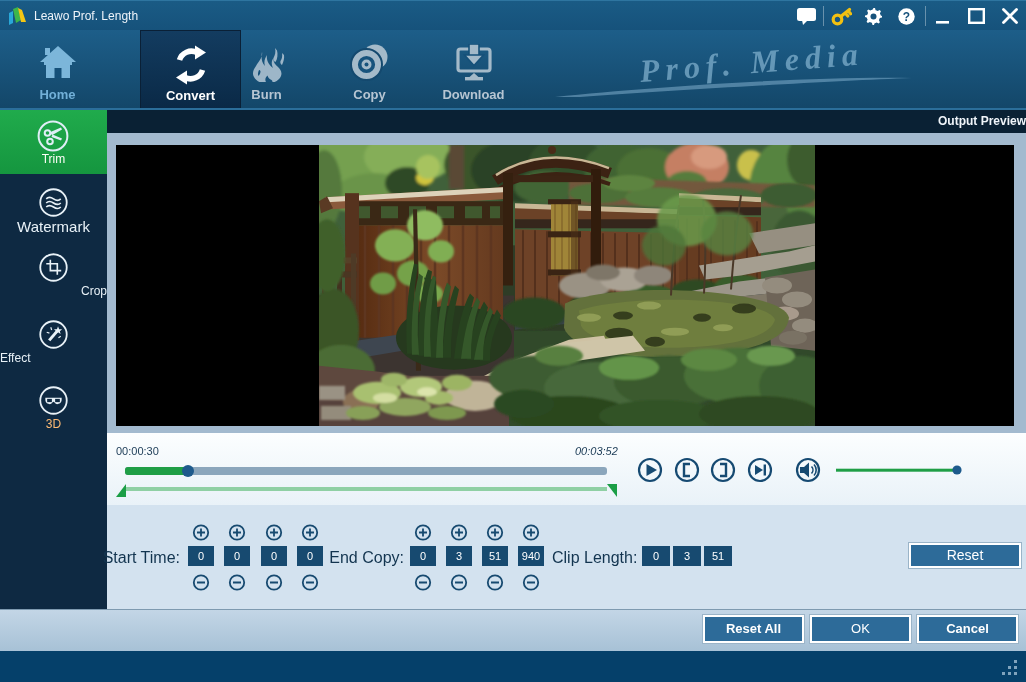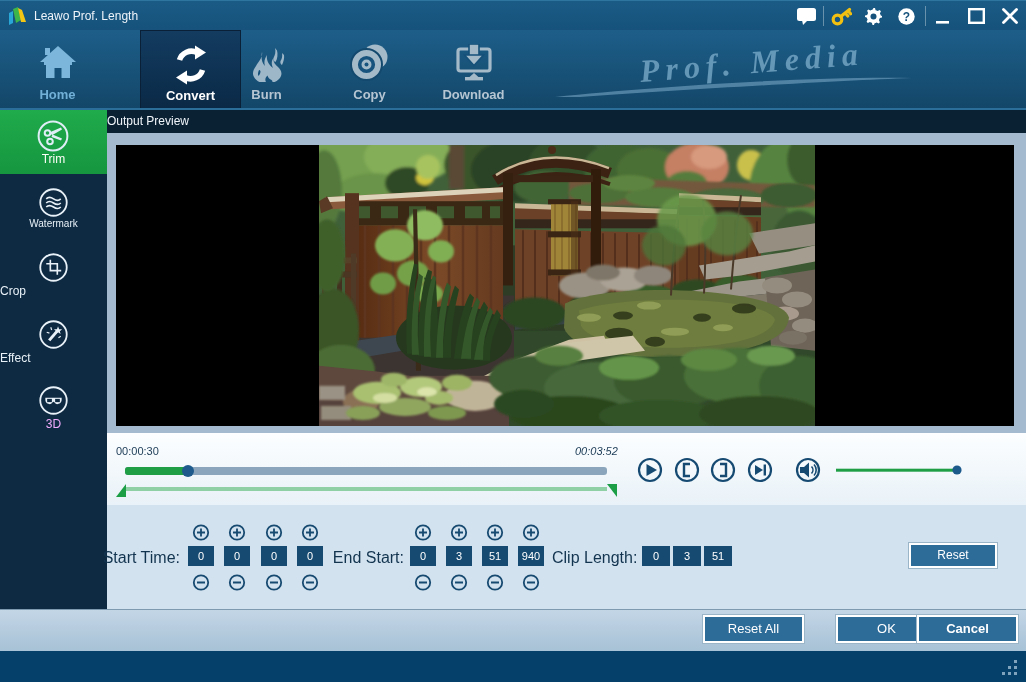--- a/index.html
+++ b/index.html
@@ -20,21 +20,21 @@
   #tab-convert { background:linear-gradient(#133c60,#0a2946); border:1px solid #0a2036;margin-left:28px; }
   #tab-convert .lbl { color:#ffffff; }
   #profmedia { left:640px; top:53px; color:rgba(152,196,224,0.60);
     font-family:"Liberation Serif", serif; font-style:italic; font-size:32px; font-weight:bold;
     transform:rotate(-4.5deg); transform-origin:left center; letter-spacing:6px; }
   
   #sidebar { left:0; top:110px; width:107px; height:499px; background:#0e2942; }
   #item-trim { left:0; top:110px; width:107px; height:64px; background:linear-gradient(#20ab4c,#15963f); }
   
   #preview-hdr { left:107px; top:110px; width:919px; height:23px; background:#0a2134;
-    color:#f0f5fa; font-size:12px; text-align:left; line-height:23px; }
+    color:#f0f5fa; font-size:12px; text-align:right; line-height:23px;font-weight:bold; }
   #frame { left:107px; top:133px; width:919px; height:300px; background:#a3bacf; }
   #video { left:116px; top:145px; width:898px; height:281px; background:#000; }
   #photo { left:319px; top:145px; width:496px; height:281px; }
   
   #timeline { left:107px; top:433px; width:919px; height:72px;
     background:linear-gradient(#fcfeff,#e9f2f8); }
   #t-left { left:116px; top:445px; font-size:11px; color:#1a3a55; }
   #t-right { left:575px; top:445px; font-size:11px; color:#1a3a55;font-style:italic; }
   #track { left:125px; top:467px; width:482px; height:8px; background:#8ba6bc; border-radius:3px; }
   #track-green { left:125px; top:467px; width:63px; height:8px; background:#1f9e46; border-radius:3px 0 0 3px; }
@@ -44,27 +44,27 @@
   #h-left { left:115.5px; top:483.5px; border-width:0 0 13px 10px; border-color:transparent transparent #1b9e46 transparent; }
   #h-right { left:607px; top:483.5px; border-width:0 10px 13px 0; border-color:transparent #1b9e46 transparent transparent; }
   
   #spinners { left:107px; top:505px; width:919px; height:104px; background:#d3e2ef; }
   .spinlabel { font-size:16px; color:#12344f; top:549px; white-space:nowrap; }
   .valbox { top:546px; width:26px; height:20px; background:#174a70; color:#fff;
     font-size:11px; text-align:center; line-height:20px; }
   
   .steelbtn { background:#2d6b99; border:2px solid #ffffff; color:#fff; text-align:center;
     box-shadow:0 0 0 1px #9ab4c8; }
-  #resetbtn { left:909px; top:543px; width:88px; height:25px; font-size:12px; line-height:21px; }
+  #resetbtn { left:909px; top:543px; width:112px; height:25px; font-size:14px; line-height:21px; }
   
   #btnbar { left:0; top:609px; width:1026px; height:42px;
     background:linear-gradient(#c3d6e6,#a7c1d6); border-top:1px solid #7e9ab0; }
   .bigbtn { top:615px; width:101px; height:28px; font-size:13px; line-height:24px; }
-  #b-resetall { left:703px; }
-  #b-ok { left:836px; }
+  #b-resetall { left:703px;font-weight:bold; }
+  #b-ok { left:810px; }
   #b-cancel { left:917px;font-weight:bold; }
   #footer { left:0; top:651px; width:1026px; height:31px; background:#05406a; }
 </style>
 </head>
 <body>
   <div id="titlebar" class="abs"></div>
   <svg class="abs" style="left:8px;top:7px" width="20" height="18" viewBox="0 0 20 18">
     <polygon points="1,6 5,4 5,16 1,18" fill="#29a8d8"></polygon>
     <polygon points="5,2 10,0 13,13 8,16" fill="#3db54a"></polygon>
     <polygon points="10,1 14,3 18,15 13,15" fill="#f4c513"></polygon>
@@ -168,47 +168,47 @@
   </svg>
   <div class="abs" style="left:0;top:152px;width:107px;text-align:center;font-size:12px;color:#fdfef7">Trim</div>
   <svg class="abs" style="left:39px;top:188px" width="29" height="29" viewBox="0 0 32 32">
     <circle cx="16" cy="16" r="14.6" fill="none" stroke="#e8f1f7" stroke-width="2"></circle>
     <g fill="none" stroke="#e8f1f7" stroke-width="1.8">
       <path d="M8 12 C10 10 13 10 16 12 C19 14 22 14 24 12"></path>
       <path d="M8 16.5 C10 14.5 13 14.5 16 16.5 C19 18.5 22 18.5 24 16.5"></path>
       <path d="M8 21 C10 19 13 19 16 21 C19 23 22 23 24 21"></path>
     </g>
   </svg>
-  <div class="abs" style="left:0;top:218px;width:107px;text-align:center;font-size:10px;color:#e8f1f7">Watermark</div>
+  <div class="abs" style="left:0;top:218px;width:107px;text-align:center;font-size:15px;color:#e8f1f7">Watermark</div>
   <svg class="abs" style="left:39px;top:253px" width="29" height="29" viewBox="0 0 32 32">
     <circle cx="16" cy="16" r="14.6" fill="none" stroke="#e8f1f7" stroke-width="2"></circle>
     <g fill="none" stroke="#e8f1f7" stroke-width="1.8">
       <path d="M12.5 7.5 L12.5 19.5 L24.5 19.5"></path>
       <path d="M8 11.8 L20.2 11.8 L20.2 24"></path>
     </g>
   </svg>
-  <div class="abs" style="left:0;top:284px;width:107px;text-align:left;font-size:12px;color:#e8f1f7">Crop</div>
+  <div class="abs" style="left:0;top:284px;width:107px;text-align:right;font-size:12px;color:#e8f1f7">Crop</div>
   <svg class="abs" style="left:39px;top:320px" width="29" height="29" viewBox="0 0 32 32">
     <circle cx="16" cy="16" r="14.6" fill="none" stroke="#e8f1f7" stroke-width="2"></circle>
     <polygon points="10,21.5 19.5,10.5 22,12.5 12.5,23.5" fill="#e8f1f7"></polygon>
     <polygon points="21,7 22.2,10.2 25.5,10.2 23,12.3 23.8,15.5 21,13.6 18.2,15.5 19,12.3 16.5,10.2 19.8,10.2" fill="#e8f1f7"></polygon>
     <g stroke="#e8f1f7" stroke-width="1.3">
       <path d="M13 8 L14 11"></path>
       <path d="M8.5 13.5 L11.5 14.5"></path>
       <path d="M24 18 L21.5 19.5"></path>
     </g>
   </svg>
   <div class="abs" style="left:0;top:351px;width:107px;text-align:left;font-size:12px;color:#e8f1f7">Effect</div>
   <svg class="abs" style="left:39px;top:386px" width="29" height="29" viewBox="0 0 32 32">
     <circle cx="16" cy="16" r="14.6" fill="none" stroke="#e8f1f7" stroke-width="2"></circle>
     <path d="M7 13 L25 13 L25 15 C25 19 22 20 20 20 C18 20 17 17.5 16 17.5 C15 17.5 14 20 12 20 C10 20 7 19 7 15 Z" fill="#e8f1f7"></path>
     <rect x="9" y="14.2" width="5.2" height="3.6" fill="#0e2942"></rect>
     <rect x="17.8" y="14.2" width="5.2" height="3.6" fill="#0e2942"></rect>
   </svg>
-  <div class="abs" style="left:0;top:417px;width:107px;text-align:center;font-size:12px;color:#f0abfc">3D</div>
+  <div class="abs" style="left:0;top:417px;width:107px;text-align:center;font-size:12px;color:#fdba74">3D</div>
   <div class="abs" style="left:0;top:108px;width:1026px;height:2px;background:#2b6e9a"></div>
   <div id="preview-hdr" class="abs">Output Preview</div>
   <div id="frame" class="abs"></div>
   <div id="video" class="abs"></div>
   <div id="photo" class="abs"><svg width="496" height="281" viewBox="0 0 496 280" preserveAspectRatio="none">
     <defs>
       <filter id="soft" x="-20%" y="-20%" width="140%" height="140%">
           <feGaussianBlur stdDeviation="1.6"></feGaussianBlur>
         </filter>
       <filter id="soft2" x="-20%" y="-20%" width="140%" height="140%">
@@ -490,21 +490,21 @@
     <polygon points="163,10 167,10 172,5.5 172,20.5 167,16 163,16" fill="#164a72"></polygon>
     <g fill="none" stroke="#164a72" stroke-width="1.6">
       <path d="M174.5 9.5 A 5 5 0 0 1 174.5 16.5"></path>
       <path d="M177 7.5 A 8 8 0 0 1 177 18.5"></path>
     </g>
     <rect x="199" y="11.7" width="120" height="3" fill="#1f9e46"></rect>
     <circle cx="320" cy="13" r="4.6" fill="#1d5a8c"></circle>
   </svg>
   <div id="spinners" class="abs"></div>
   <div class="abs spinlabel" style="left:100px;width:80px;text-align:right">Start Time:</div>
-  <div class="abs spinlabel" style="left:324px;width:80px;text-align:right">End Start:</div>
+  <div class="abs spinlabel" style="left:324px;width:80px;text-align:right">End Copy:</div>
   <div class="abs spinlabel" style="left:552px;width:85px;text-align:right">Clip Length:</div>
   <div class="abs valbox" style="left:188px">0</div>
   <div class="abs valbox" style="left:224px">0</div>
   <div class="abs valbox" style="left:261px">0</div>
   <div class="abs valbox" style="left:297px">0</div>
   <div class="abs valbox" style="left:410px">0</div>
   <div class="abs valbox" style="left:446px">3</div>
   <div class="abs valbox" style="left:482px">51</div>
   <div class="abs valbox" style="left:518px">940</div>
   <div class="abs valbox" style="left:642px;width:28px">0</div>

